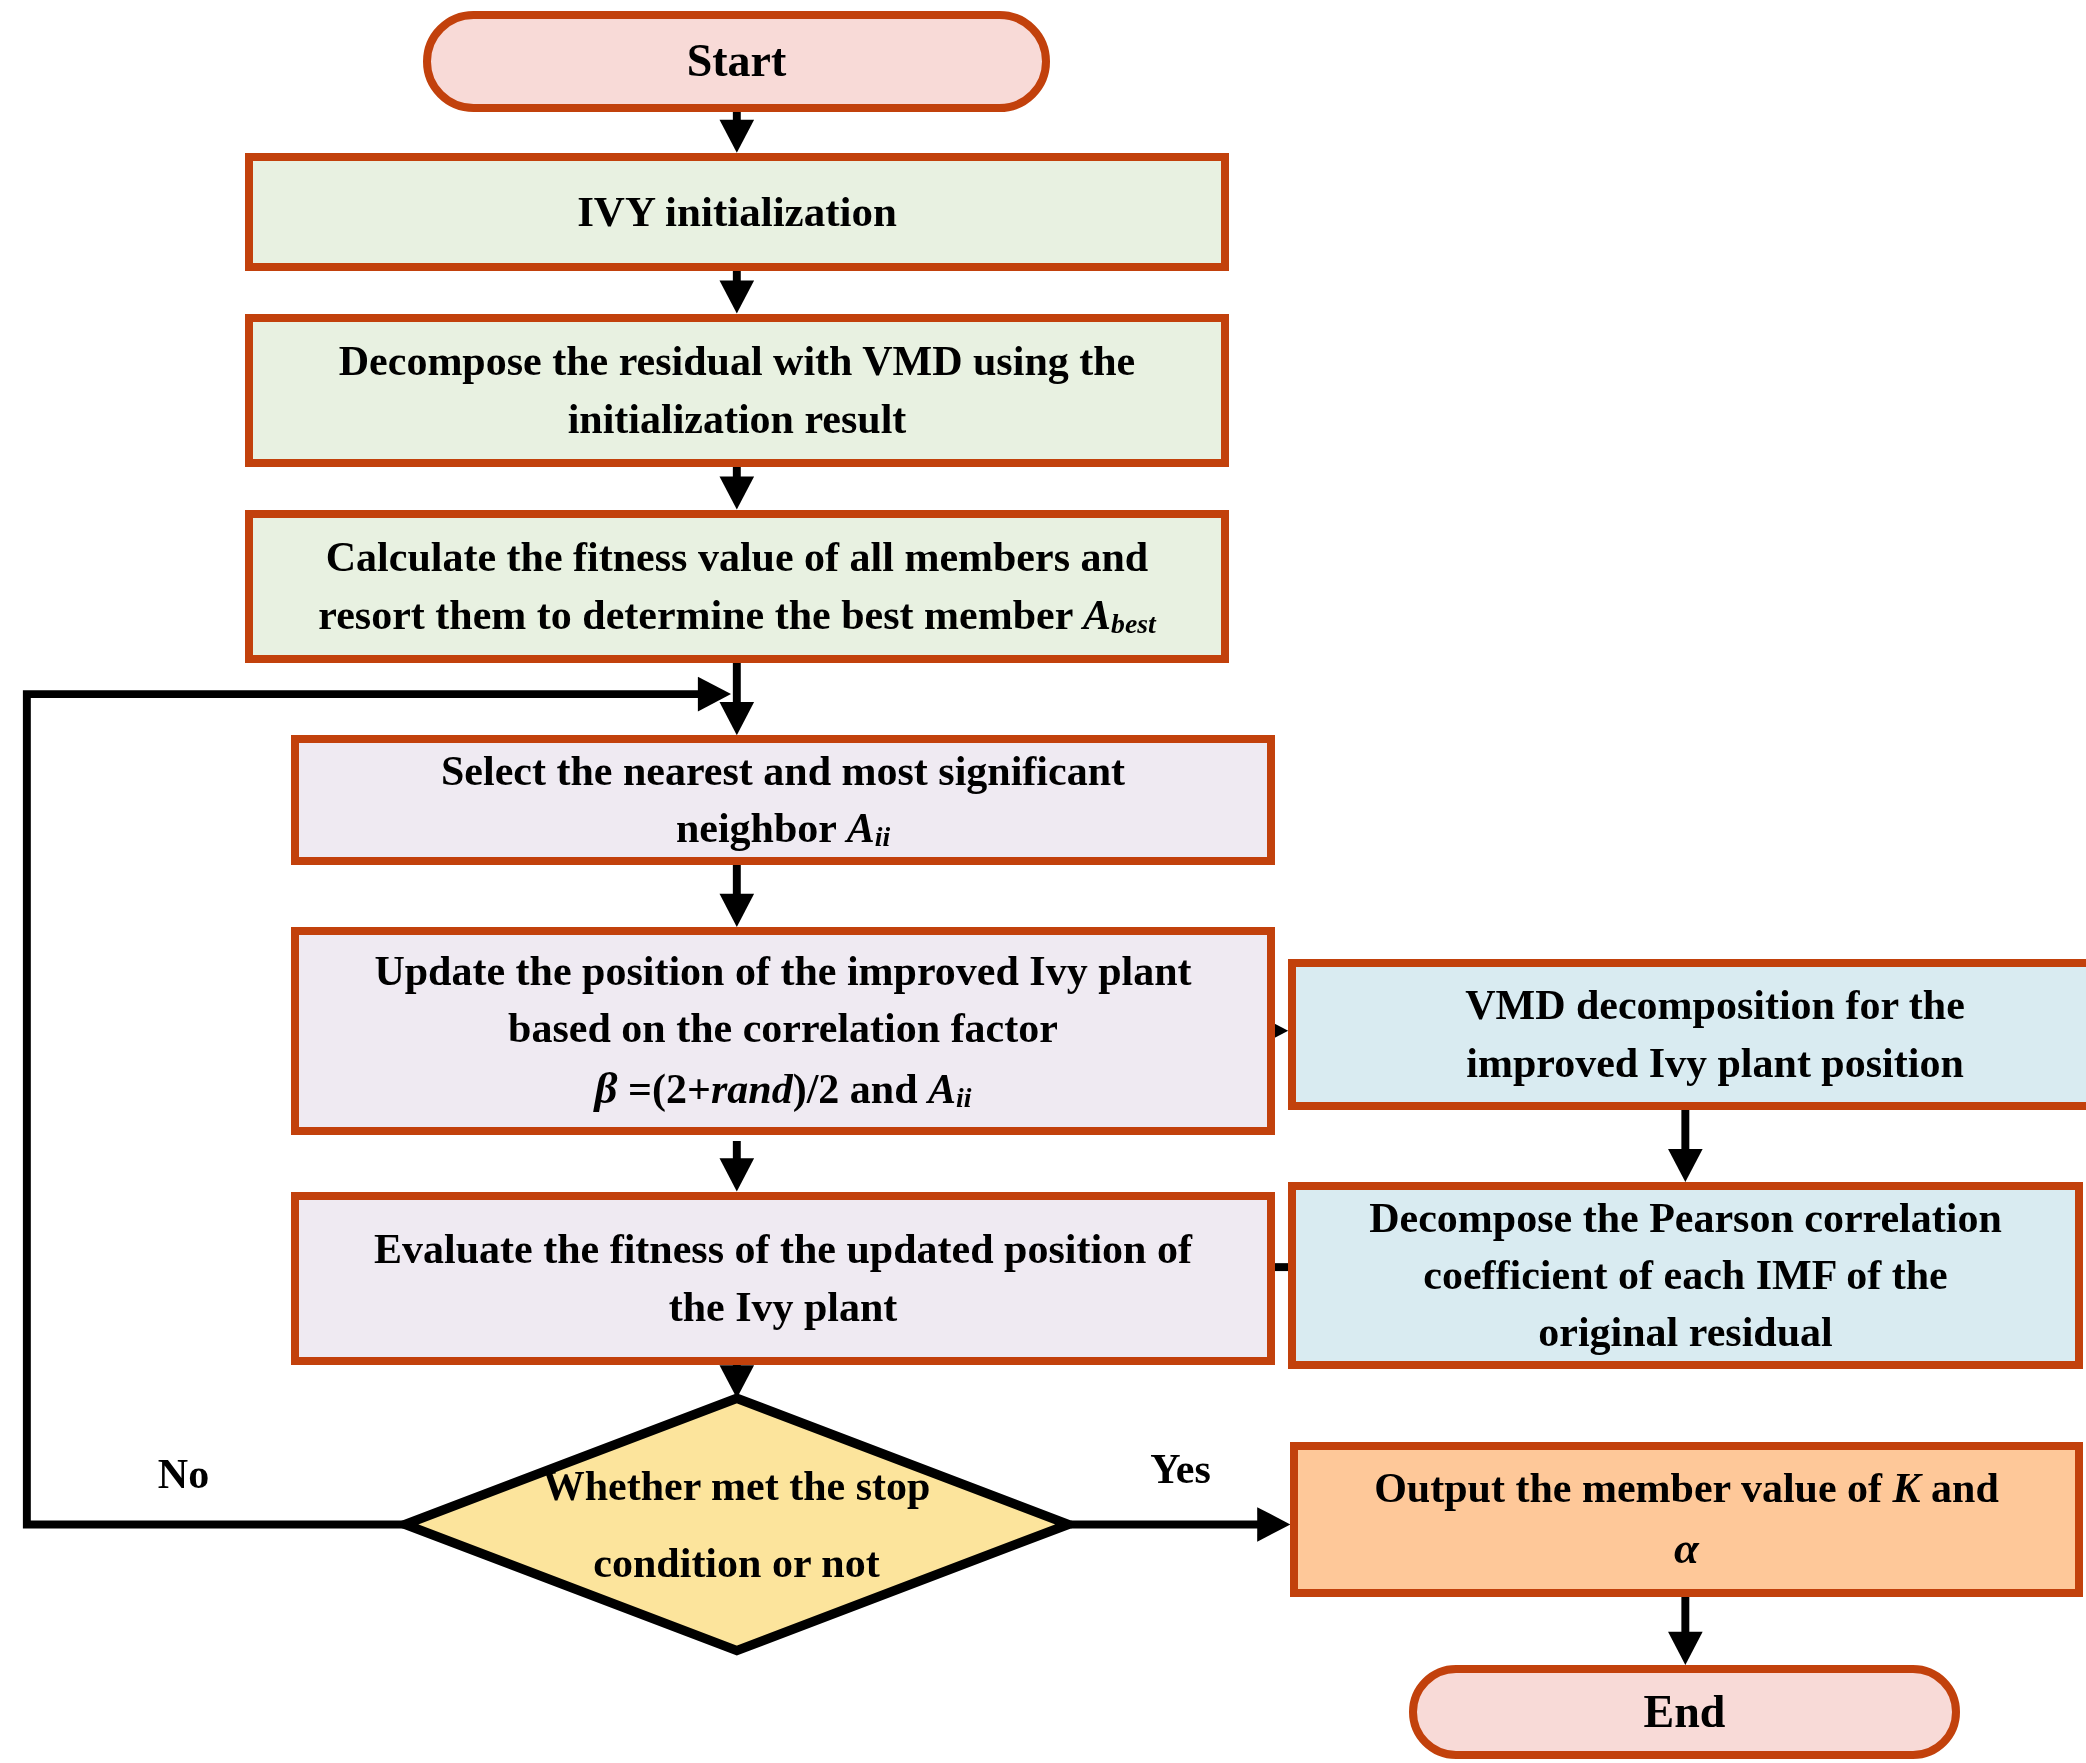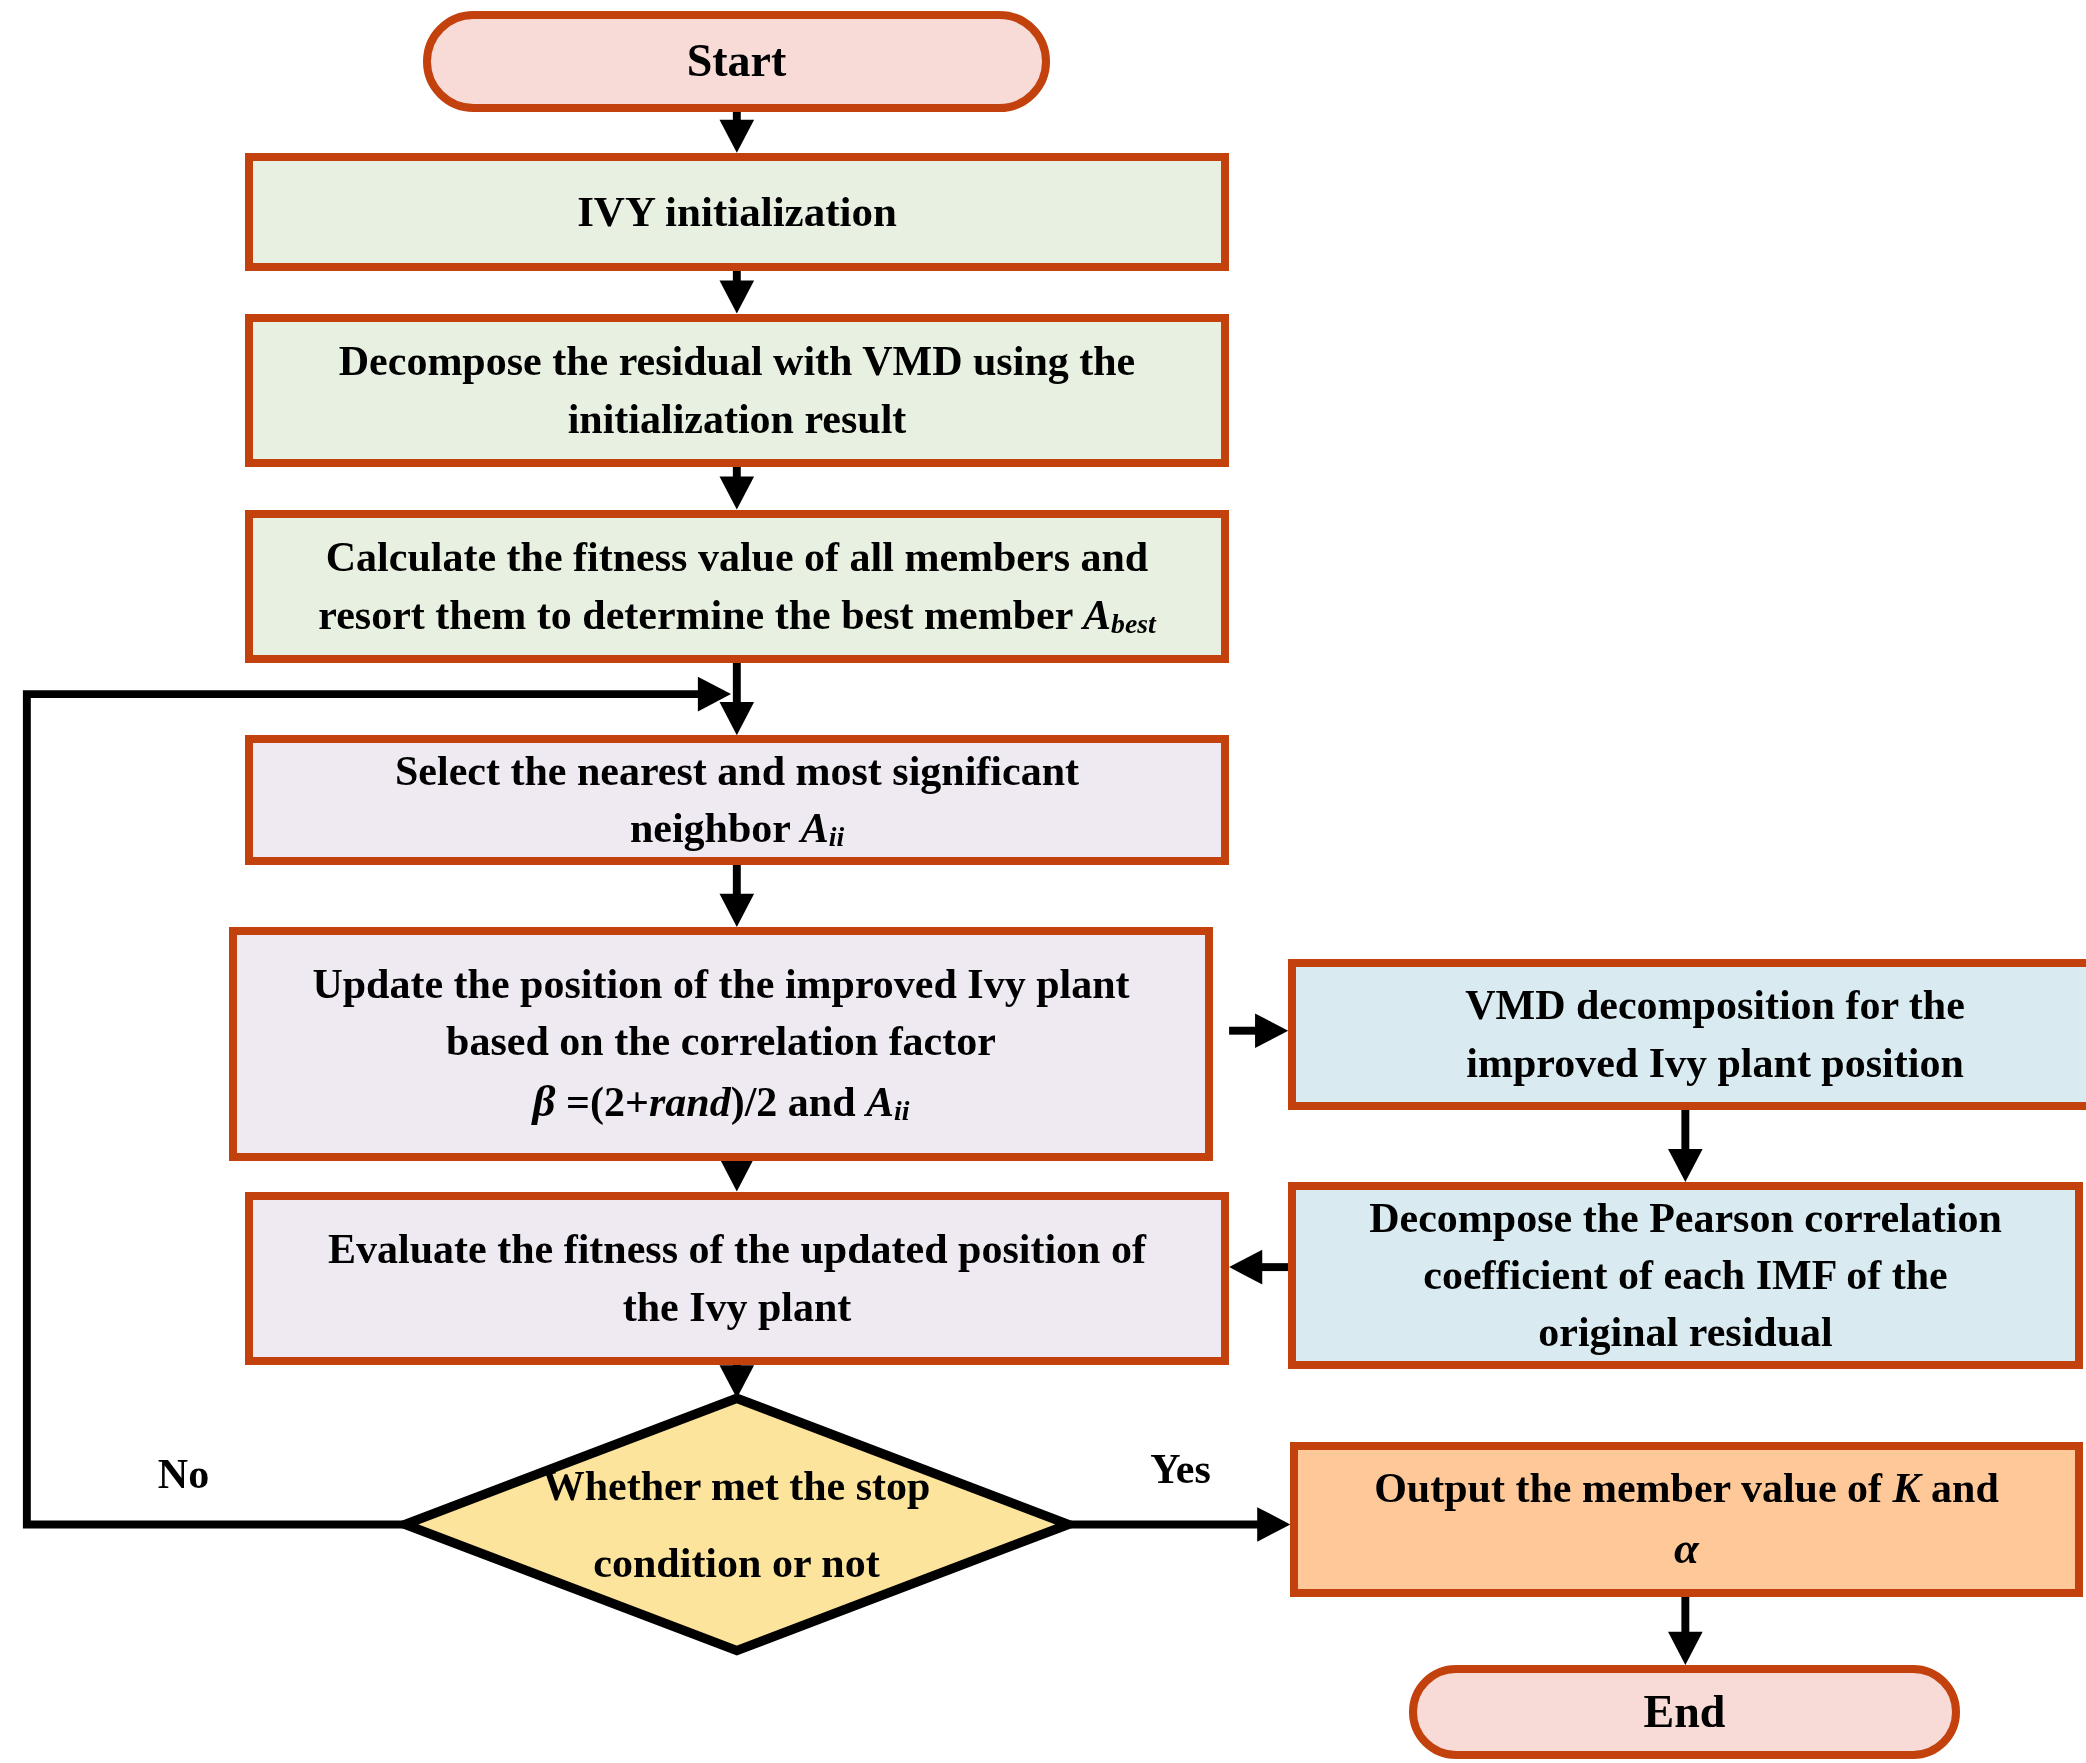--- a/index.html
+++ b/index.html
@@ -27,21 +27,21 @@
     text-align: center;
     font-weight: bold;
     color: #000000;
     line-height: 1.36;
     font-size: 42px;
   }
   .node .line { display: block; }
   .pill { border-radius: 56px; border-width: 8.7px; font-size: 46px; }
   .fill-pink     { background: #f8dad7; }
   .fill-green    { background: #e8f1e1; }
-  .fill-lavender { background: #efeaf2; }
+  .fill-lavender { background: #efeaf2; margin-left: 46px; }
   .fill-blue     { background: #d9ebf1; }
   .fill-orange   { background: #fec899; }
   .diamond-text {
     position: absolute;
     border: none;
     background: transparent;
     display: flex;
     flex-direction: column;
     align-items: center;
     justify-content: center;
@@ -116,21 +116,21 @@
   <div class="node fill-green" style="left:245px; top:510px; width:984px; height:153px;">
     <span class="line">Calculate the fitness value of all members and</span>
     <span class="line"><span>resort them to determine the best member </span><span class="it">A</span><span class="sub">best</span></span>
   </div>
 
   <div class="node fill-lavender" style="left:245px; top:735px; width:984px; height:130px;">
     <span class="line">Select the nearest and most significant</span>
     <span class="line"><span>neighbor </span><span class="it">A</span><span class="sub">ii</span></span>
   </div>
 
-  <div class="node fill-lavender" style="left:229px; top:927px; width:984px; height:234px;">
+  <div class="node fill-lavender" style="left:245px; top:927px; width:984px; height:208px;">
     <span class="line">Update the position of the improved Ivy plant</span>
     <span class="line">based on the correlation factor</span>
     <span class="line"><span class="beta">β</span><span> =(2+</span><span class="it">rand</span><span>)/2 and </span><span class="it">A</span><span class="sub">ii</span></span>
   </div>
 
   <div class="node fill-blue" style="left:1288px; top:959px; width:854px; height:151px;">
     <span class="line">VMD decomposition for the</span>
     <span class="line">improved Ivy plant position</span>
   </div>
 

